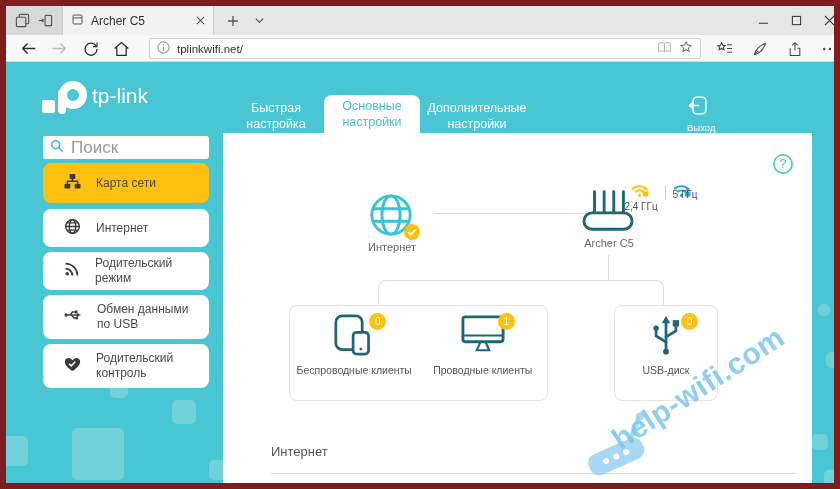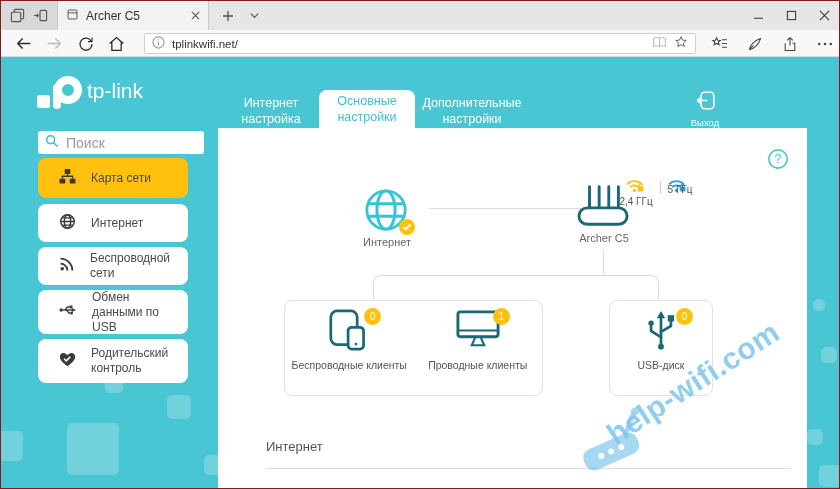--- a/index.html
+++ b/index.html
@@ -1,17 +1,17 @@
 <!DOCTYPE html>
 <html><head>
 <meta charset="utf-8">
 <style>
   * { margin:0; padding:0; box-sizing:border-box; }
   html,body { background:#fff; font-family:"Liberation Sans", sans-serif; }
-  #frame { position:relative; width:840px; height:489px; overflow:hidden; background:#8b5cf6; border:1px solid #7f1d1d; }
+  #frame { position:relative; width:840px; height:489px; overflow:hidden; background:#8b5cf6; border:6px solid #7f1d1d; }
 
   
   .tabbar { position:absolute; left:0; top:0; width:840px; height:29px; background:#e6e6e6; }
   .tb-left { position:absolute; left:0; top:0; width:56px; height:29px; background:#d9d9d9; display:flex; align-items:center; justify-content:space-evenly; }
   .tab { position:absolute; left:56px; top:0; width:152px; height:29px; background:#f2f2f2; border-left:1px solid #c9c9c9; border-right:1px solid #c9c9c9; display:flex; align-items:center; padding:0 8px; gap:7px; }
   .tab-title { font-size:12px; color:#333; flex:1; white-space:nowrap; overflow:hidden; }
   .chrome-btn { display:flex; align-items:center; justify-content:center; cursor:default; }
   .newtab { position:absolute; left:214px; top:0; width:26px; height:29px; }
   .tablist { position:absolute; left:240px; top:0; width:26px; height:29px; }
   .win-controls { position:absolute; right:0; top:0; height:29px; display:flex; }
@@ -25,28 +25,28 @@
 
   
   .page { position:absolute; left:0; top:56px; width:840px; height:433px; background:#49c6d3; overflow:hidden; }
   .decor { position:absolute; background:rgba(255,255,255,.22); border-radius:5px; }
 
   .logo { position:absolute; left:30px; top:12px; }
 
   .nav-tab { position:absolute; top:38px; color:#fff; font-size:12.5px; line-height:1.3; text-align:center; cursor:pointer; }
   .nav-tab.active { top:33px; height:38px; background:#fff; color:#3fbfce; border-radius:8px 8px 0 0; display:flex; align-items:center; justify-content:center; }
 
-  .hdr-action { position:absolute; top:33px; text-align:center; color:#fff; cursor:pointer; }
+  .hdr-action { position:absolute; top:33px; color:#fff; cursor:pointer; }
   .hdr-action .lbl { font-size:9.5px; margin-top:2px; }
 
   .search-box { position:absolute; left:37px; top:74px; width:166px; height:23px; background:#fff; border-radius:3px; display:flex; align-items:center; padding:0 7px; gap:7px; }
-  .search-input { border:none; outline:none; flex:1; font-size:14px; color:#555; background:transparent; font-family:"Liberation Sans",sans-serif; }
+  .search-input { border:none; outline:none; flex:1; font-size:17px; color:#555; background:transparent; font-family:"Liberation Sans",sans-serif; }
   .search-input::placeholder { color:#9a9a9a; }
 
-  .side-item { position:absolute; left:37px; width:150px; background:#fff; border-radius:8px; display:flex; align-items:center; padding-left:21px; gap:15px; font-size:12px; color:#4a4a4a; cursor:pointer; line-height:1.25; }
+  .side-item { position:absolute; left:37px; width:166px; background:#fff; border-radius:8px; display:flex; align-items:center; padding-left:21px; gap:15px; font-size:12px; color:#4a4a4a; cursor:pointer; line-height:1.25; }
   .side-item.active { background:#ffc10e; }
   .side-item .txt { flex:1; padding-right:8px; }
 
   
   .panel { position:absolute; left:217px; top:71px; width:589px; height:362px; background:#fff; overflow:hidden; }
   .node-label { position:absolute; font-size:11px; color:#666; text-align:center; }
   .line { position:absolute; background:#ddd; }
   .bracket { position:absolute; left:155px; top:147px; width:286px; height:26px; border:1px solid #ddd; border-bottom:none; border-radius:8px 8px 0 0; }
   .band-label { position:absolute; font-size:10px; color:#555; text-align:center; white-space:nowrap; }
   .vdiv { position:absolute; left:442px; top:53px; width:1px; height:13px; background:#ccc; }
@@ -218,21 +218,21 @@
 
     <div class="logo">
       <svg width="150" height="46" viewBox="0 0 150 46">
         <rect x="6" y="26" width="13" height="13" rx="2.5" fill="#fff"></rect>
         <rect x="22" y="15" width="8" height="25" rx="4" fill="#fff"></rect>
         <circle cx="37" cy="21" r="10" fill="none" stroke="#fff" stroke-width="8"></circle>
         <text x="56" y="29" font-size="21" fill="#fff" font-family="Liberation Sans, sans-serif">tp-link</text>
       </svg>
     </div>
 
-    <div class="nav-tab" style="left:222px;width:96px">Интернет настройка</div>
+    <div class="nav-tab" style="left:222px;width:96px">Быстрая настройка</div>
     <div class="nav-tab active" style="left:318px;width:96px">Основные настройки</div>
     <div class="nav-tab" style="left:416px;width:110px">Дополнительные настройки</div>
 
     <div class="hdr-action" style="left:681px;width:46px">
       <span>
         <svg width="21" height="21" viewBox="0 0 24 24" fill="none" stroke="#fff" stroke-width="1.8">
             <rect x="7" y="2.5" width="14.5" height="19" rx="4"></rect>
             <path d="M14 12H2.5M2.5 12l4-3.4M2.5 12l4 3.4"></path>
           </svg>
       </span>
@@ -270,21 +270,21 @@
       </span>
       <span class="txt">Интернет</span>
     </div>
     <div class="side-item" style="top:190px;height:38px">
       <span>
         <svg width="16" height="16" viewBox="0 0 16 16">
             <circle cx="3.2" cy="12.8" r="1.8" fill="#3a3a3a"></circle>
             <path d="M1.5 7.6a7 7 0 0 1 6.9 6.9M1.5 2.6a12 12 0 0 1 11.9 11.9" stroke="#3a3a3a" stroke-width="1.8" fill="none"></path>
           </svg>
       </span>
-      <span class="txt">Беспроводной сети</span>
+      <span class="txt">Родительский режим</span>
     </div>
     <div class="side-item" style="top:233px;height:44px">
       <span>
         <svg width="18" height="16" viewBox="0 0 18 16">
             <circle cx="2.2" cy="8" r="1.7" fill="#3a3a3a"></circle>
             <path d="M3.8 8H14" stroke="#3a3a3a" stroke-width="1.4" fill="none"></path>
             <polygon points="17,8 12.8,5.9 12.8,10.1" fill="#3a3a3a"></polygon>
             <path d="M6 8l2.4-3h2.3M7.5 8l2.4 3h1.6" stroke="#3a3a3a" stroke-width="1.3" fill="none"></path>
             <rect x="10.6" y="3.5" width="2.9" height="2.9" fill="#3a3a3a"></rect>
             <circle cx="12.6" cy="11" r="1.5" fill="#3a3a3a"></circle>

